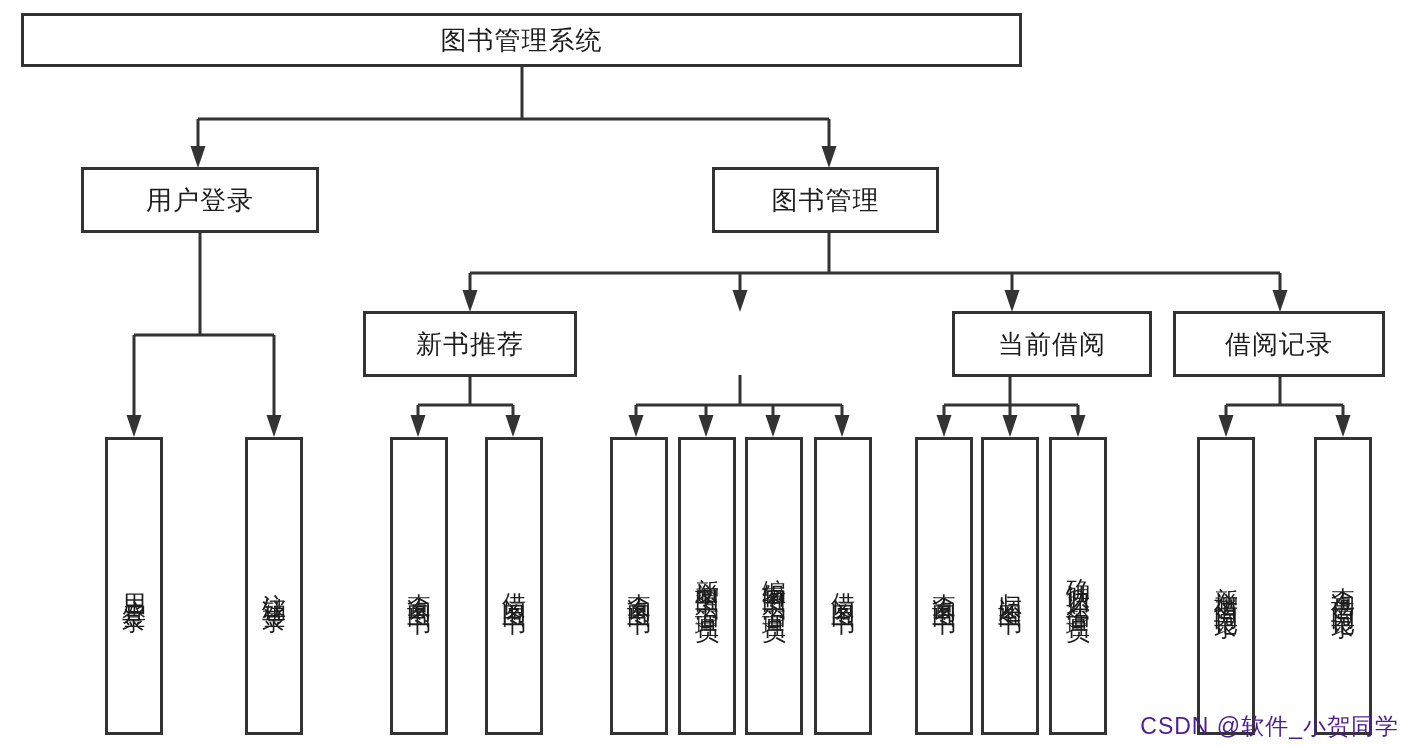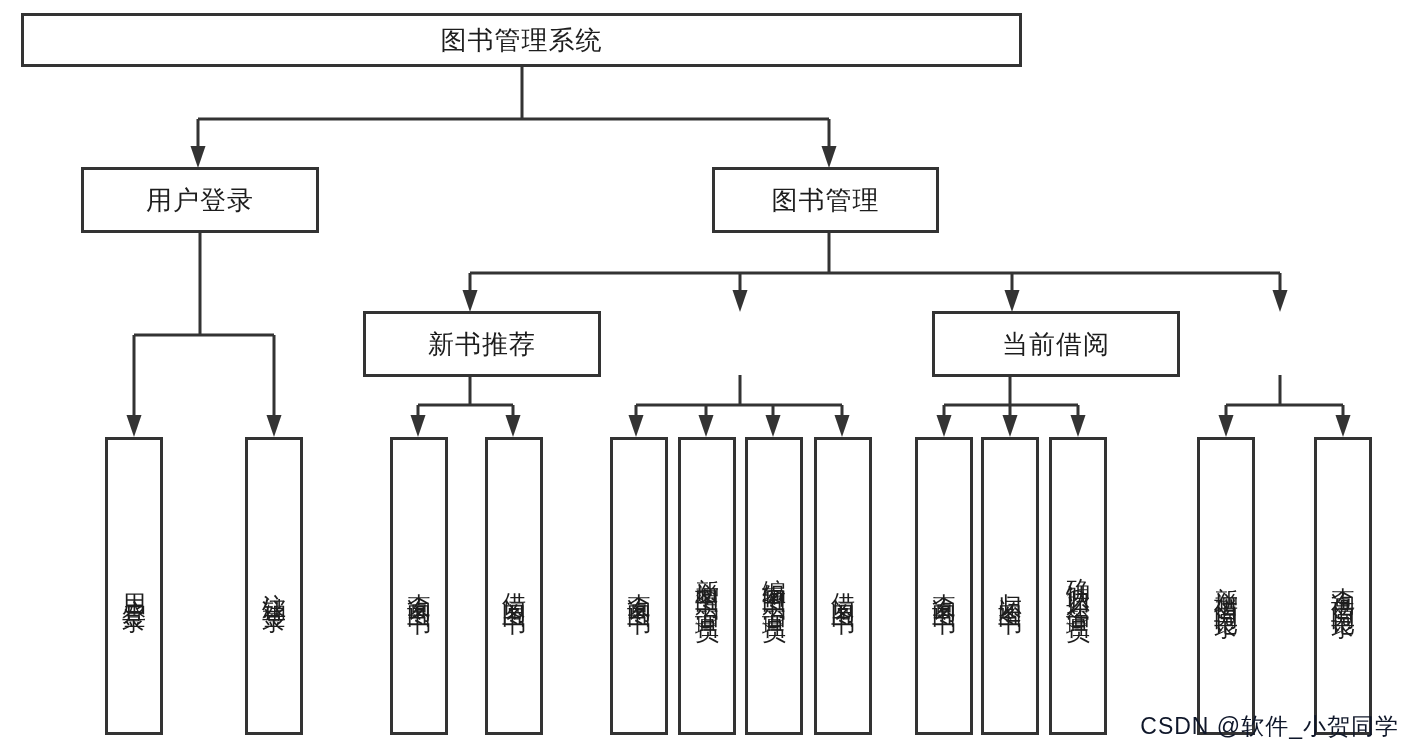--- a/index.html
+++ b/index.html
@@ -50,21 +50,21 @@
     writing-mode: vertical-rl;
     text-orientation: mixed;
     letter-spacing: 6px;
     line-height: 1;
   }
   .watermark {
     position: absolute;
     right: 6px;
     top: 711px;
     font-size: 23px;
-    color: #0f172a;
+    color: #4c1d95;
     letter-spacing: 1px;
     white-space: nowrap;
   }
 </style>
 </head>
 <body>
 
 <div id="canvas">
 
   <svg id="connectors" width="1405" height="747" viewBox="0 0 1405 747">
@@ -105,22 +105,23 @@
       <polygon points="1218.5,415 1233.5,415 1226,437"></polygon>
       <polygon points="1335.5,415 1350.5,415 1343,437"></polygon>
     </g>
   </svg>
 
   <div class="node hnode root-node">图书管理系统</div>
 
   <div class="node hnode lv2" style="left:81px; width:238px;">用户登录</div>
   <div class="node hnode lv2" style="left:712px; width:227px;">图书管理</div>
 
-  <div class="node hnode lv3" style="left:363px; width:238px;">新书推荐</div>
-  <div class="node hnode lv3" style="left:932px; width:248px;">当前借阅</div>
+  <div class="node hnode lv3" style="left:363px; width:214px;">新书推荐</div>
+  <div class="node hnode lv3" style="left:952px; width:200px;">当前借阅</div>
+  <div class="node hnode lv3" style="left:1173px; width:212px;">借阅记录</div>
 
   <div class="node vnode" style="left:105px;">用户登录</div>
   <div class="node vnode" style="left:245px;">注销登录</div>
 
   <div class="node vnode" style="left:390px;">查询图书</div>
   <div class="node vnode" style="left:485px;">借阅图书</div>
 
   <div class="node vnode" style="left:610px;">查询图书</div>
   <div class="node vnode" style="left:678px;">新增图书（管理员）</div>
   <div class="node vnode" style="left:745px;">编辑图书（管理员）</div>

